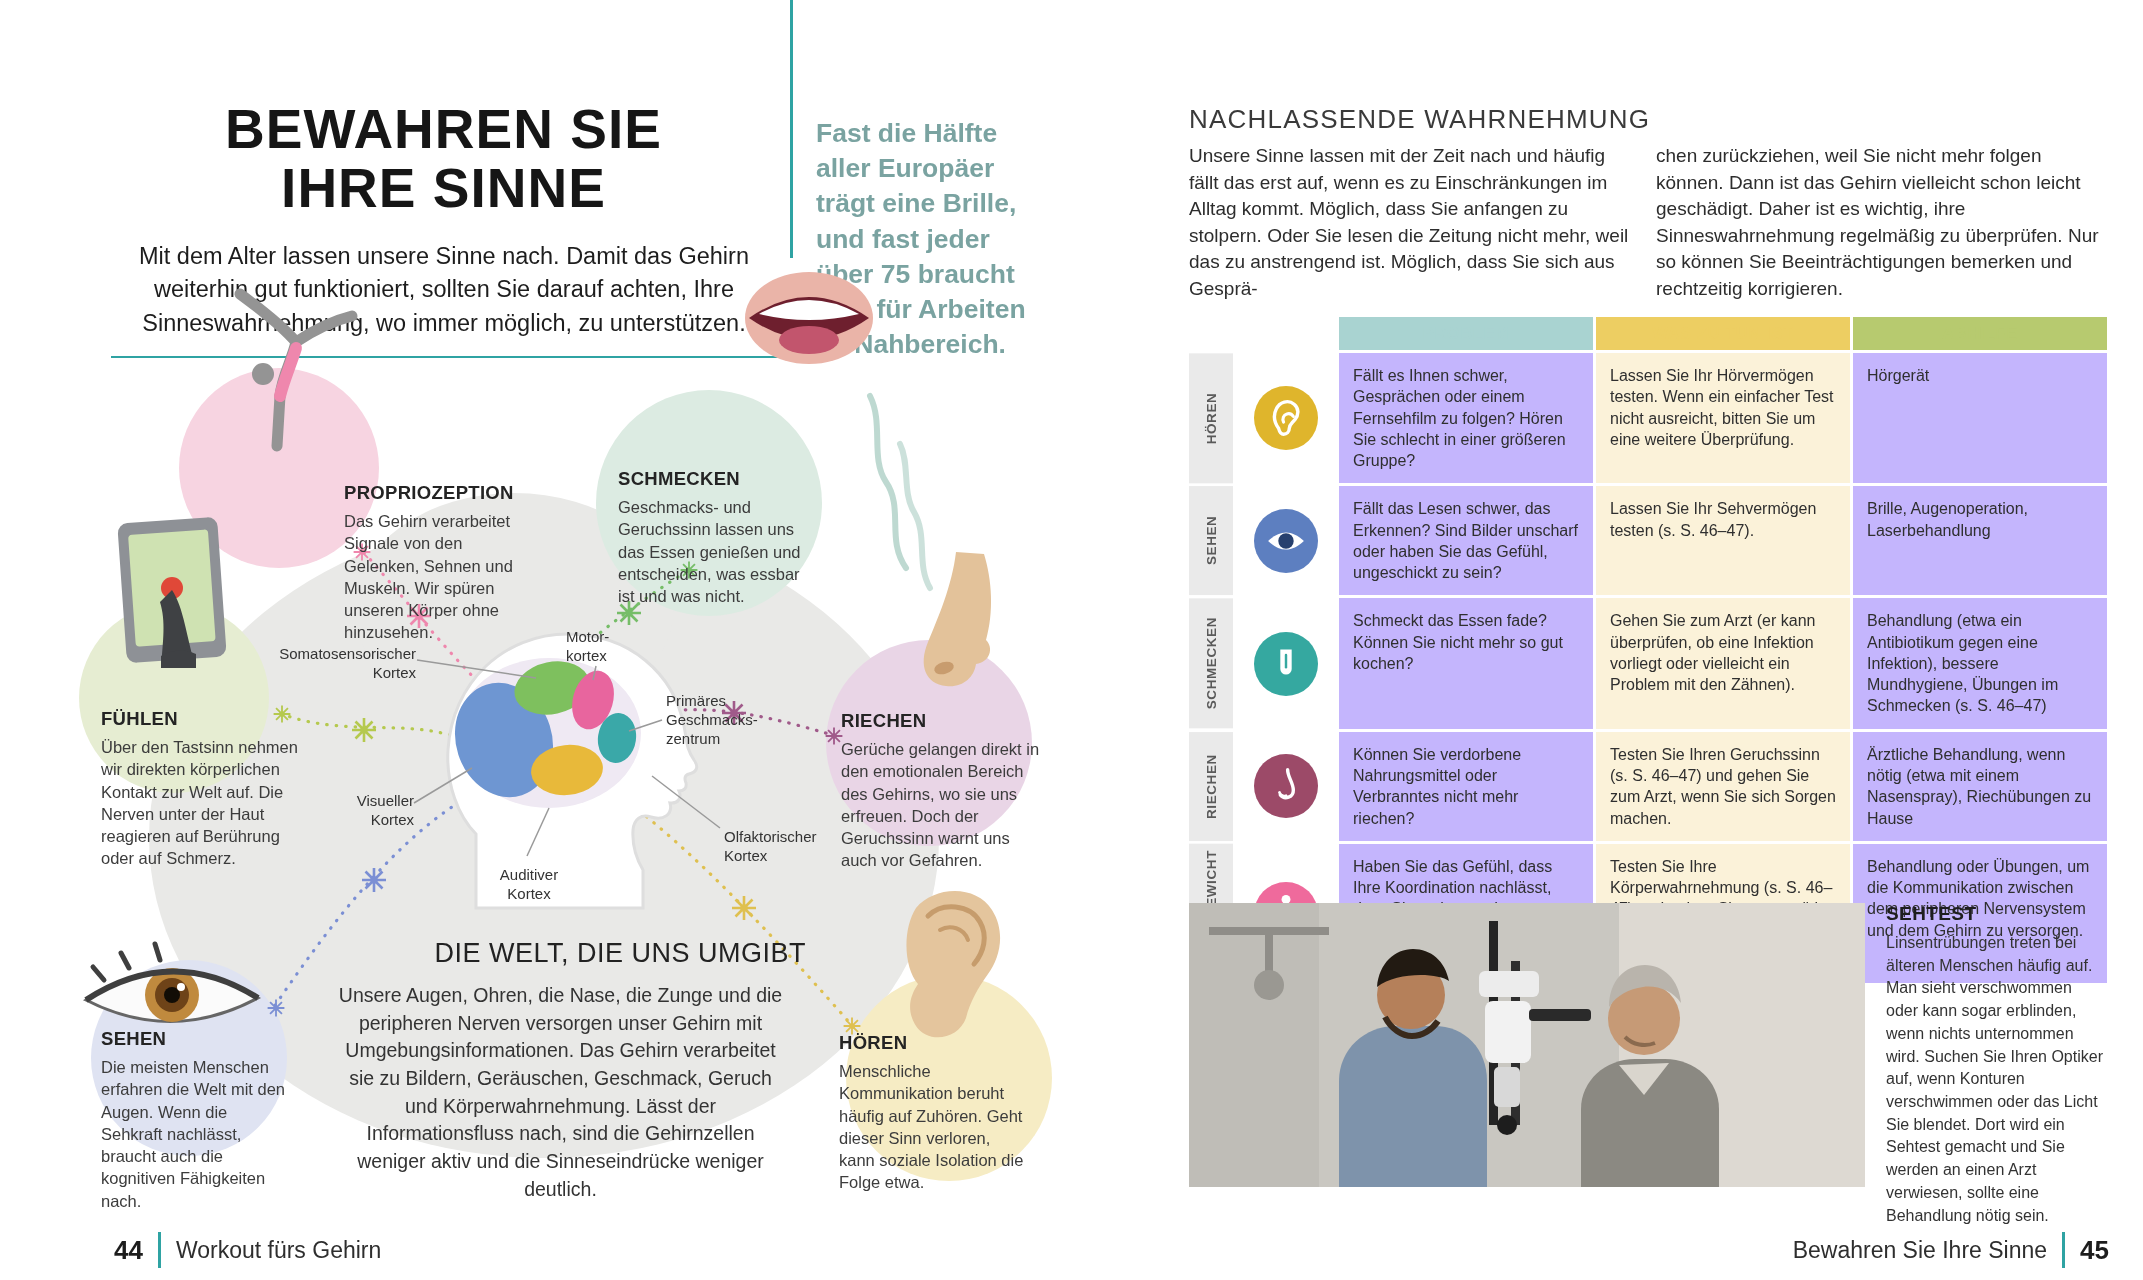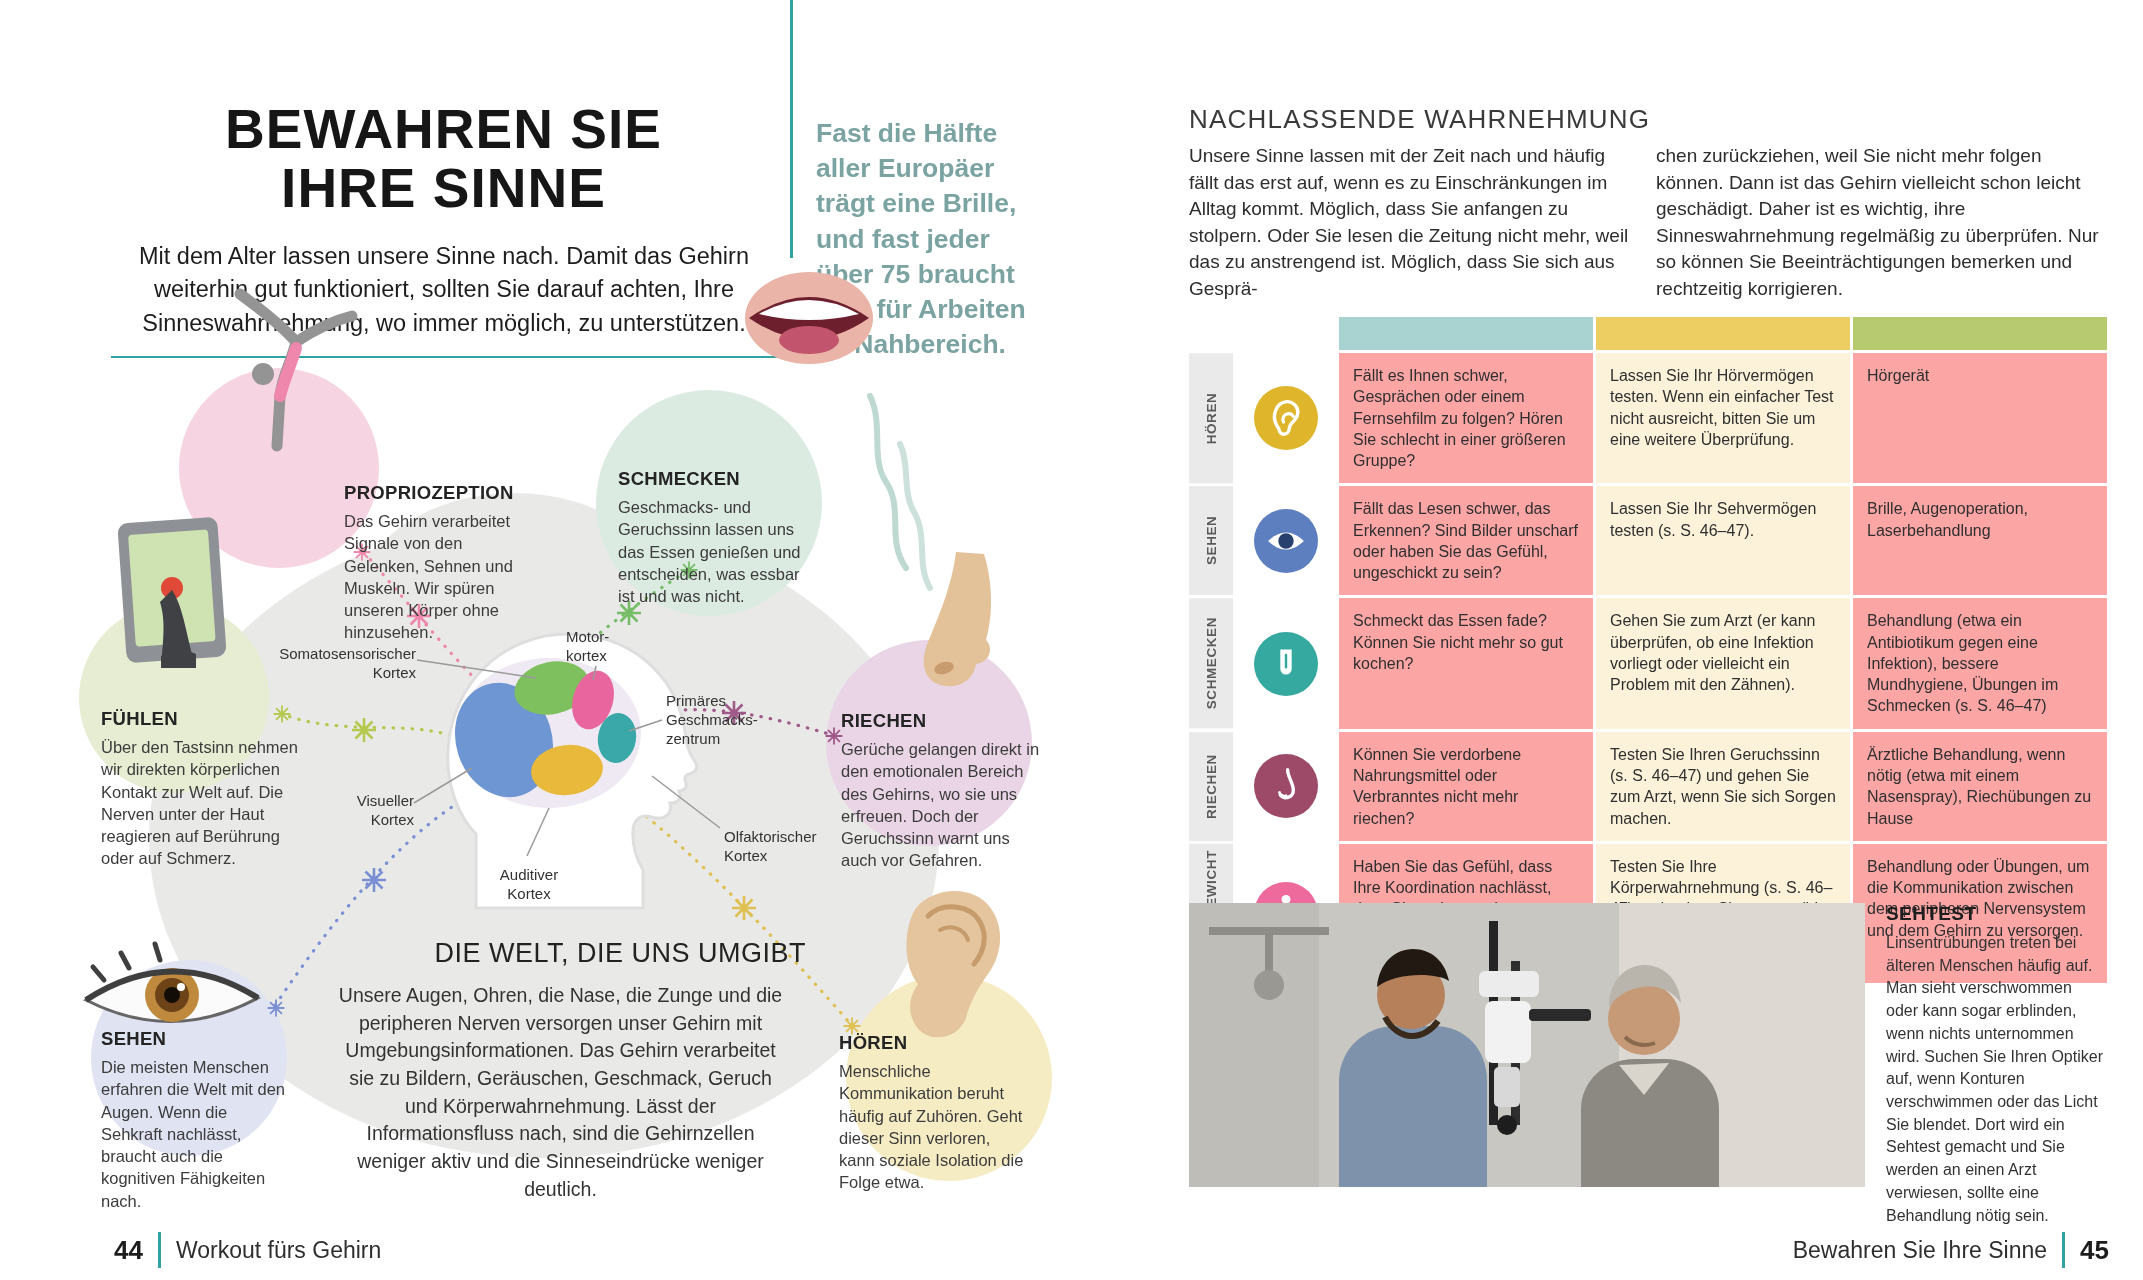--- a/index.html
+++ b/index.html
@@ -65,21 +65,21 @@
 
   .sense-table{position:absolute;left:1163px;top:317px;width:918px;}
   .thead,.trow{display:grid;grid-template-columns:44px 100px 1fr 1fr 1fr;column-gap:3px;margin-bottom:3px;}
   .hcell{height:33px;display:flex;align-items:center;justify-content:center;
     font-size:16.5px;font-weight:bold;color:#2d2d2d;letter-spacing:.6px;}
   .tlabel{writing-mode:vertical-rl;transform:rotate(180deg);display:flex;align-items:center;justify-content:center;
     background:var(--label-strip);font-weight:bold;font-size:13.5px;color:#5a5a5a;letter-spacing:.6px;padding:6px 2px;}
   .ticon{background:#fff;display:flex;align-items:center;justify-content:center;padding:14px 0;}
   .icon-circle{width:64px;height:64px;border-radius:50%;display:flex;align-items:center;justify-content:center;flex:0 0 auto;}
   .icon-circle svg{width:52px;height:52px;display:block;}
-  .tcell{font-size:16px;line-height:1.33;color:#2f2f2f;padding:12px 14px;background:#fca5a5;}
+  .tcell{font-size:16px;line-height:1.33;color:#2f2f2f;padding:12px 14px;background:#c4b5fd;}
   .tcell.todo{background:#fbf2d9;}
 
   .exam-photo{position:absolute;left:1163px;top:903px;width:676px;height:284px;}
   .sehtest{position:absolute;left:1860px;top:903px;width:222px;}
   .sehtest-title{font-size:19px;font-weight:bold;color:#1e1e1e;margin-bottom:7px;letter-spacing:.4px;}
   .sehtest-text{font-size:16px;line-height:1.42;color:#333;}
 </style>
 </head>
 <body>
 

